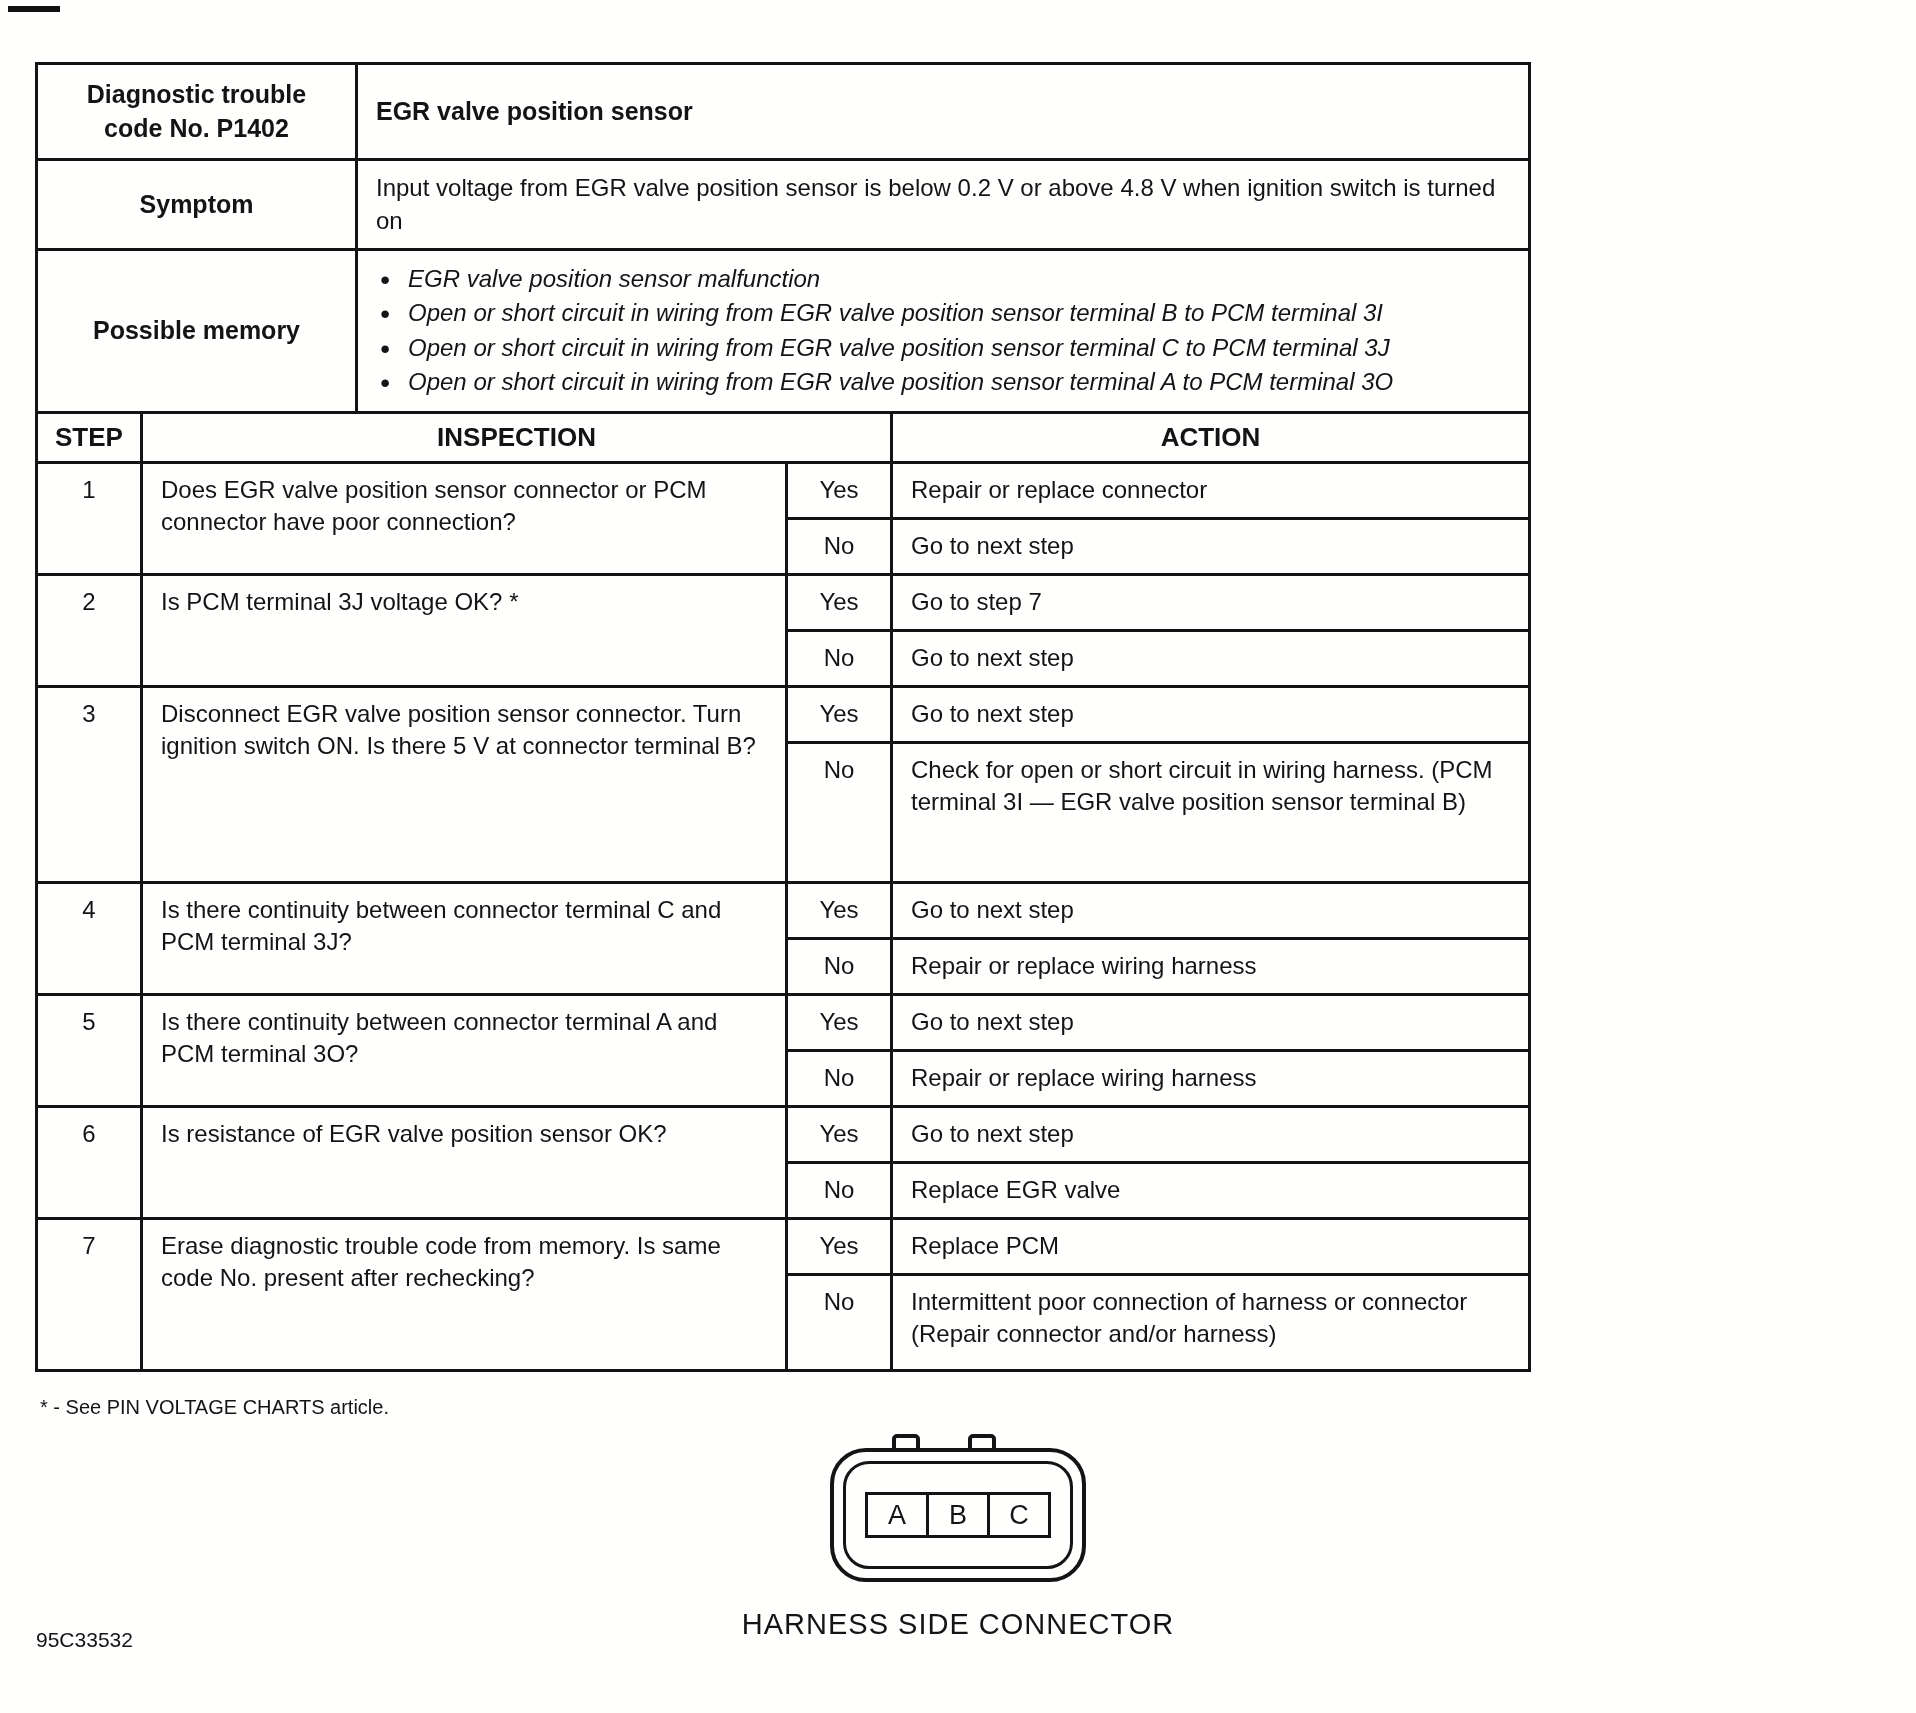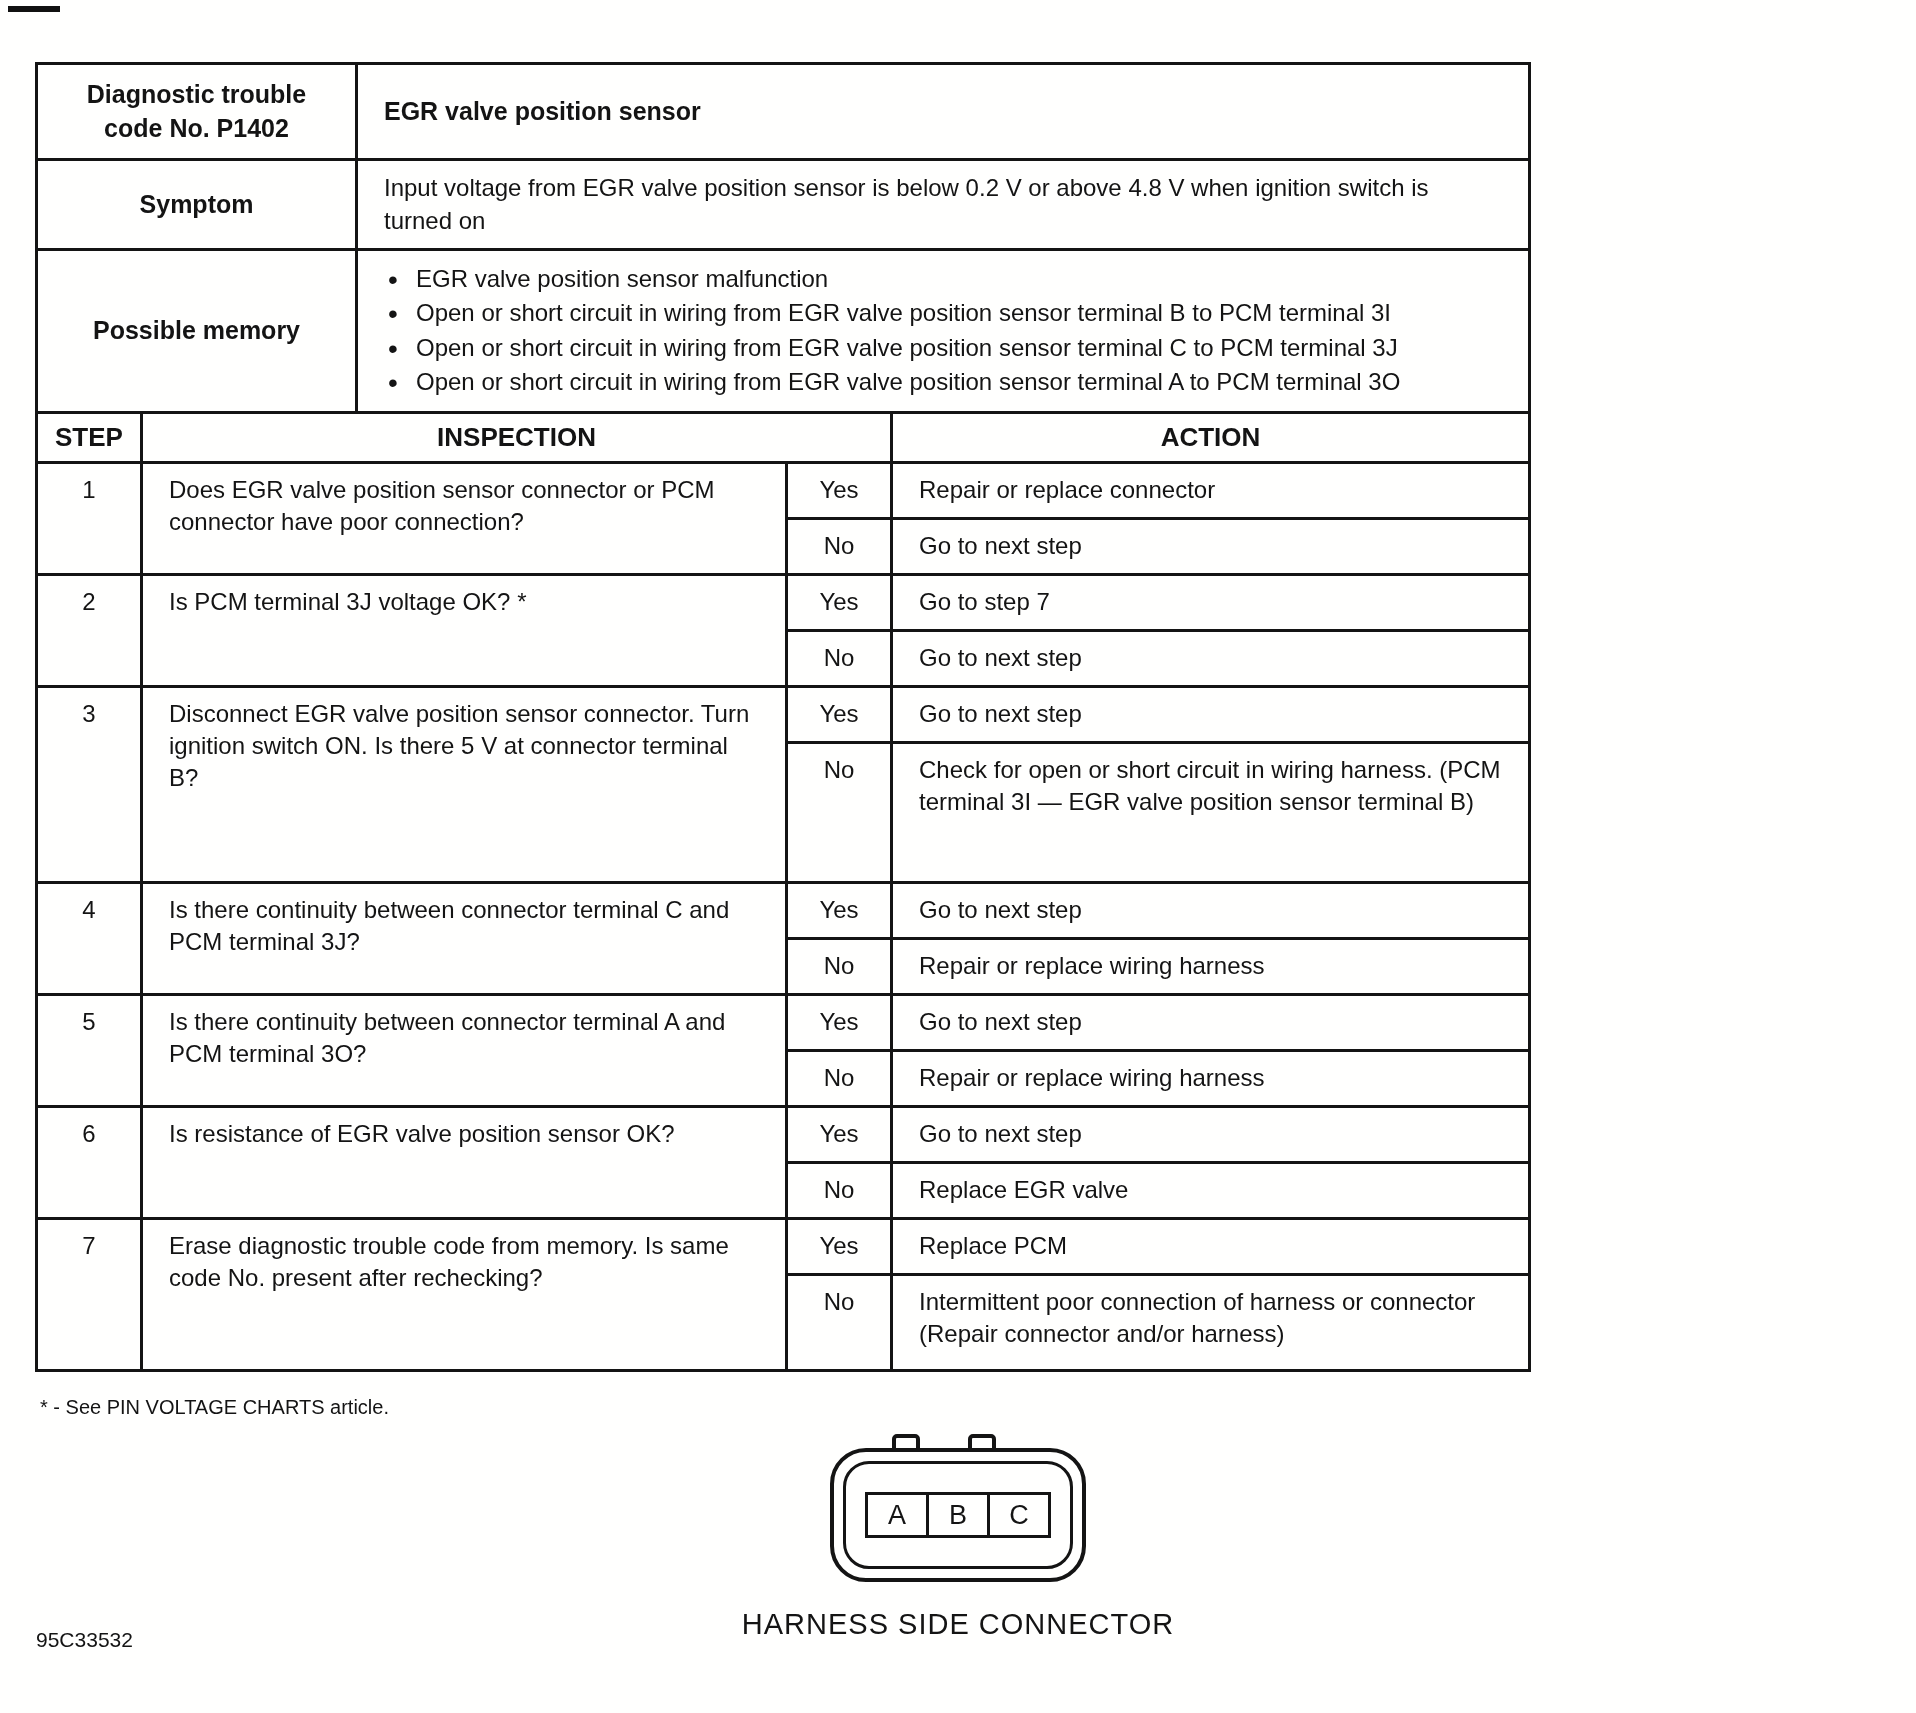--- a/index.html
+++ b/index.html
@@ -34,21 +34,21 @@
     width: 1493px;
   }
   table {
     border-collapse: collapse;
     width: 1493px;
     table-layout: fixed;
   }
   td, th {
     border: 3px solid #141414;
     vertical-align: top;
-    padding: 10px 26px;
+    padding: 10px 18px;
     font-size: 24px;
     line-height: 1.35;
     overflow: hidden;
   }
   
   .info-t .label-cell {
     text-align: center;
     vertical-align: middle;
     font-weight: bold;
     font-size: 25px;
@@ -61,20 +61,21 @@
   .info-t .row-cause td { height: 150px; }
   ul.causes {
     margin: 0;
     padding: 0;
     list-style: none;
   }
   ul.causes li {
     position: relative;
     padding-left: 32px;
     margin: 2px 0;
+    font-style: italic;
   }
   ul.causes li::before {
     content: "\2022";
     position: absolute;
     left: 4px;
     top: -2px;
     font-size: 28px;
   }
   
   .step-t { margin-top: -3px; border-radius: 20px; }

